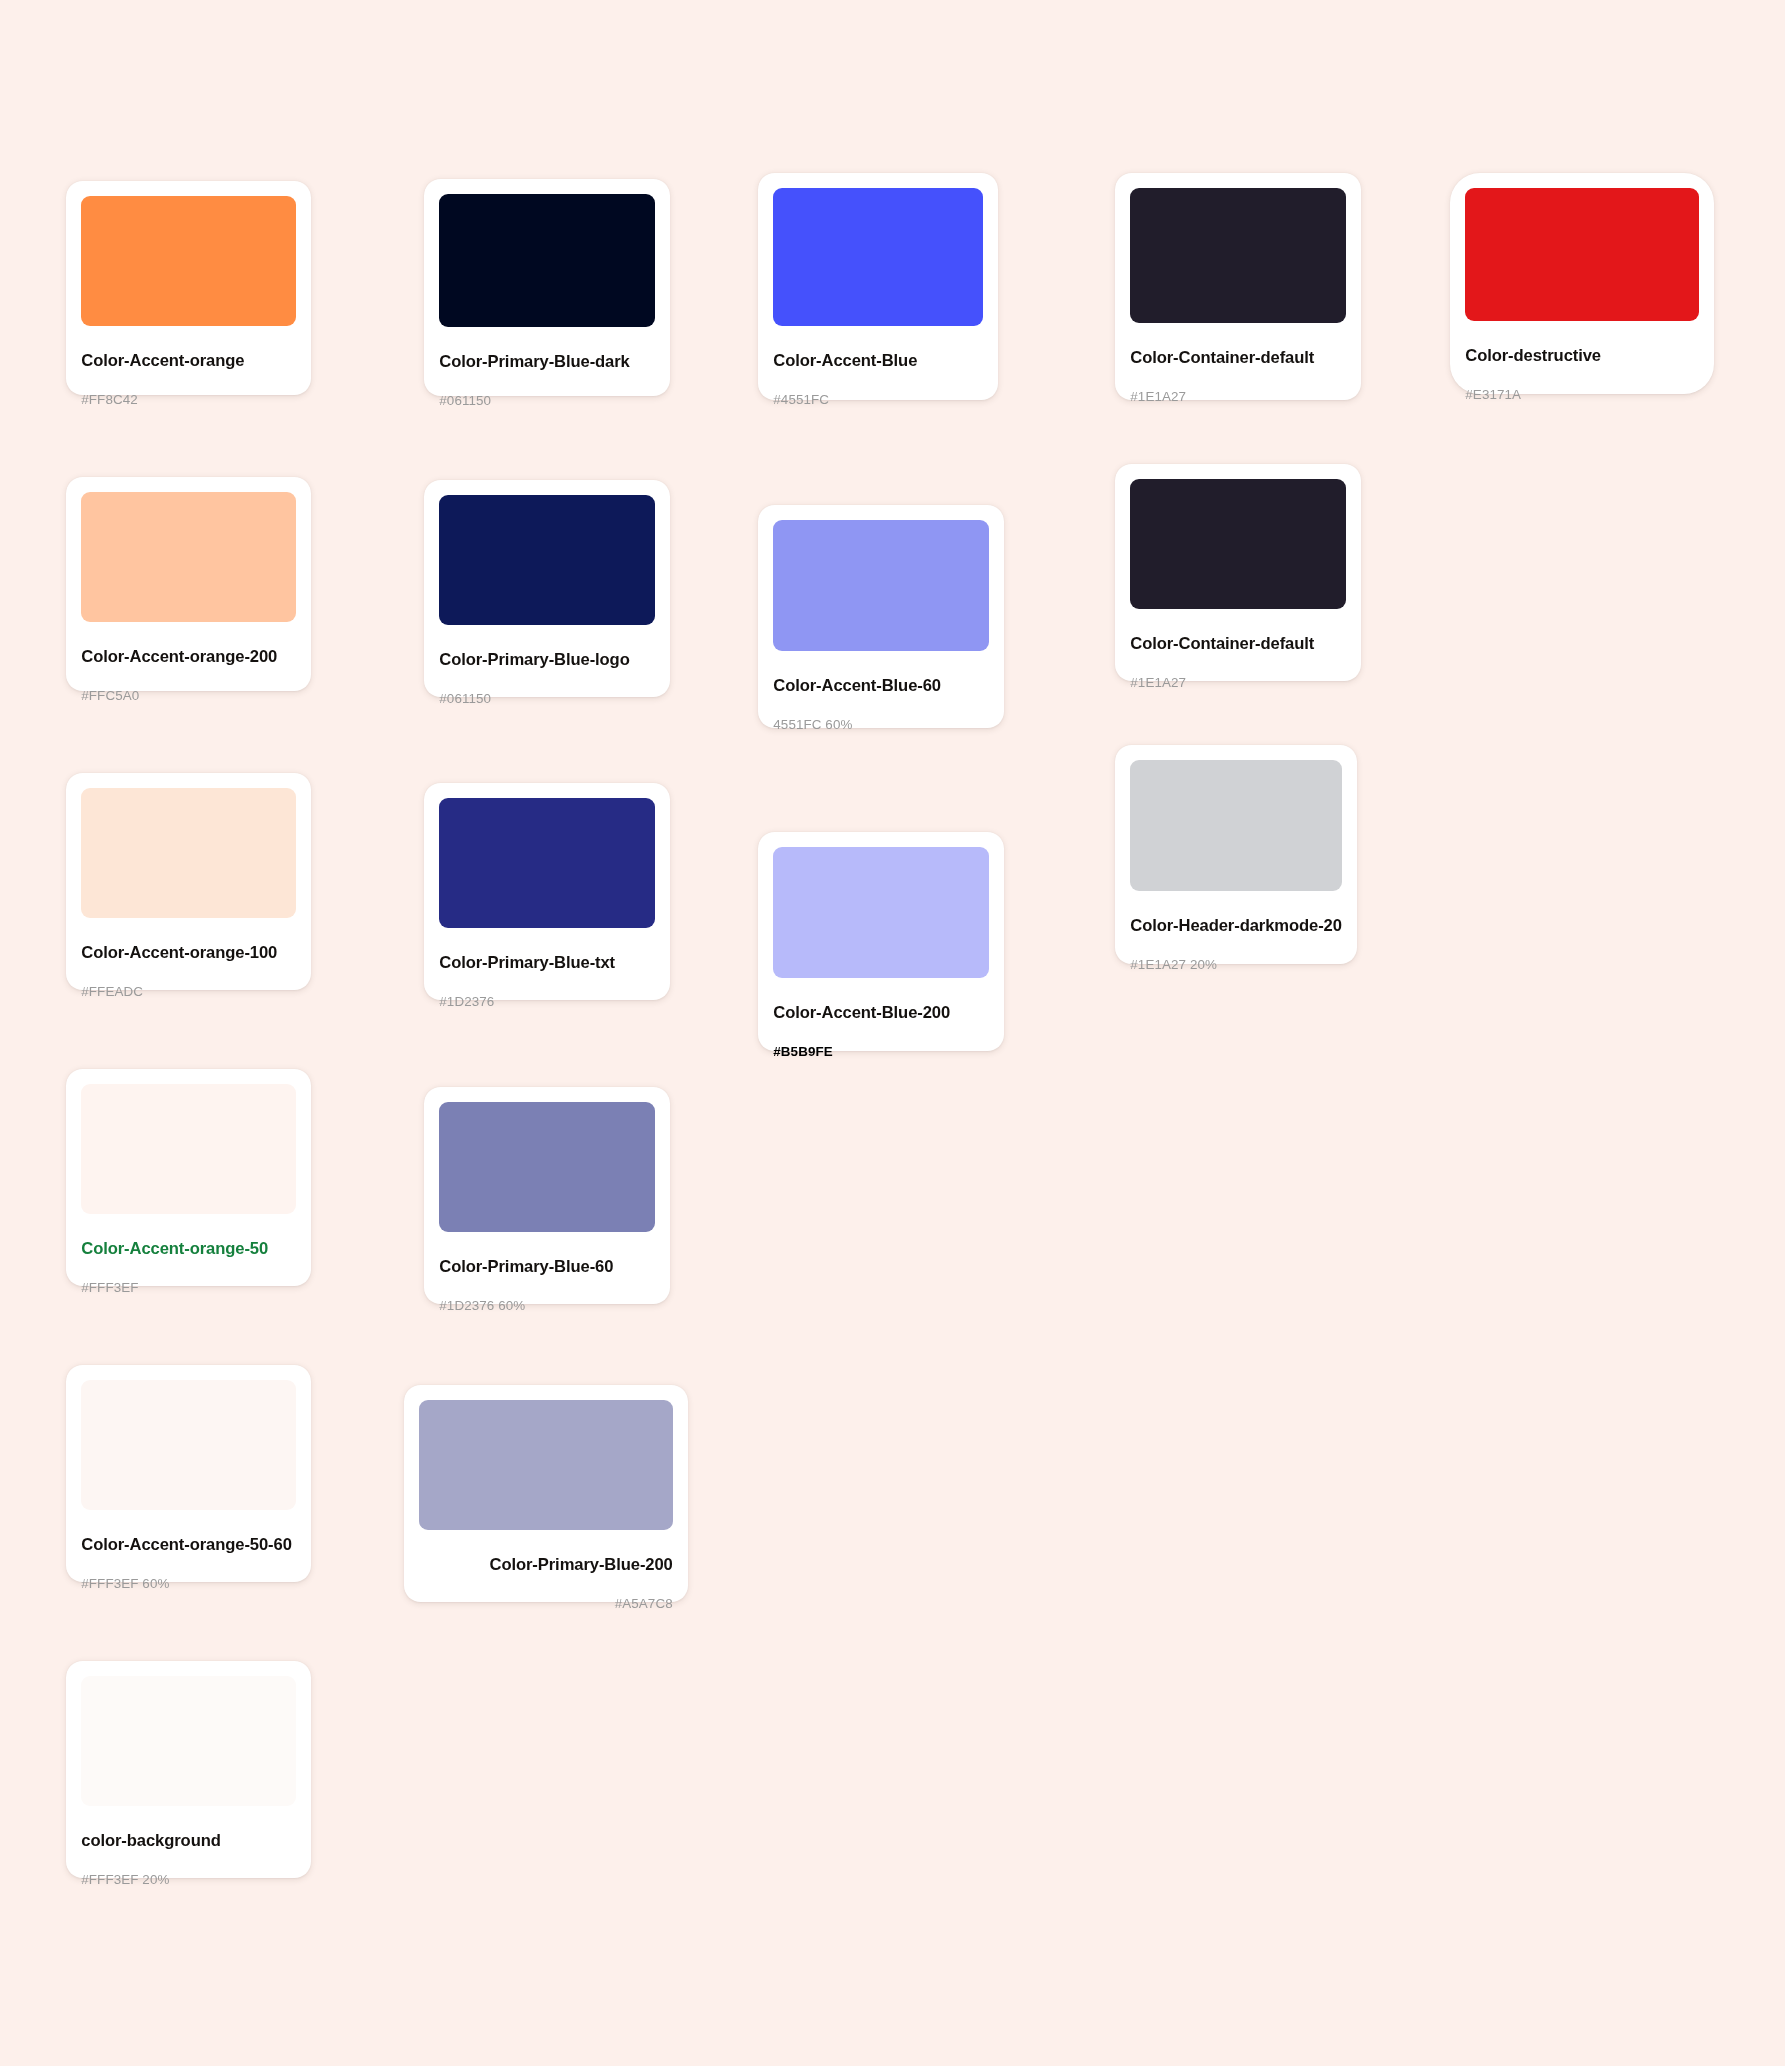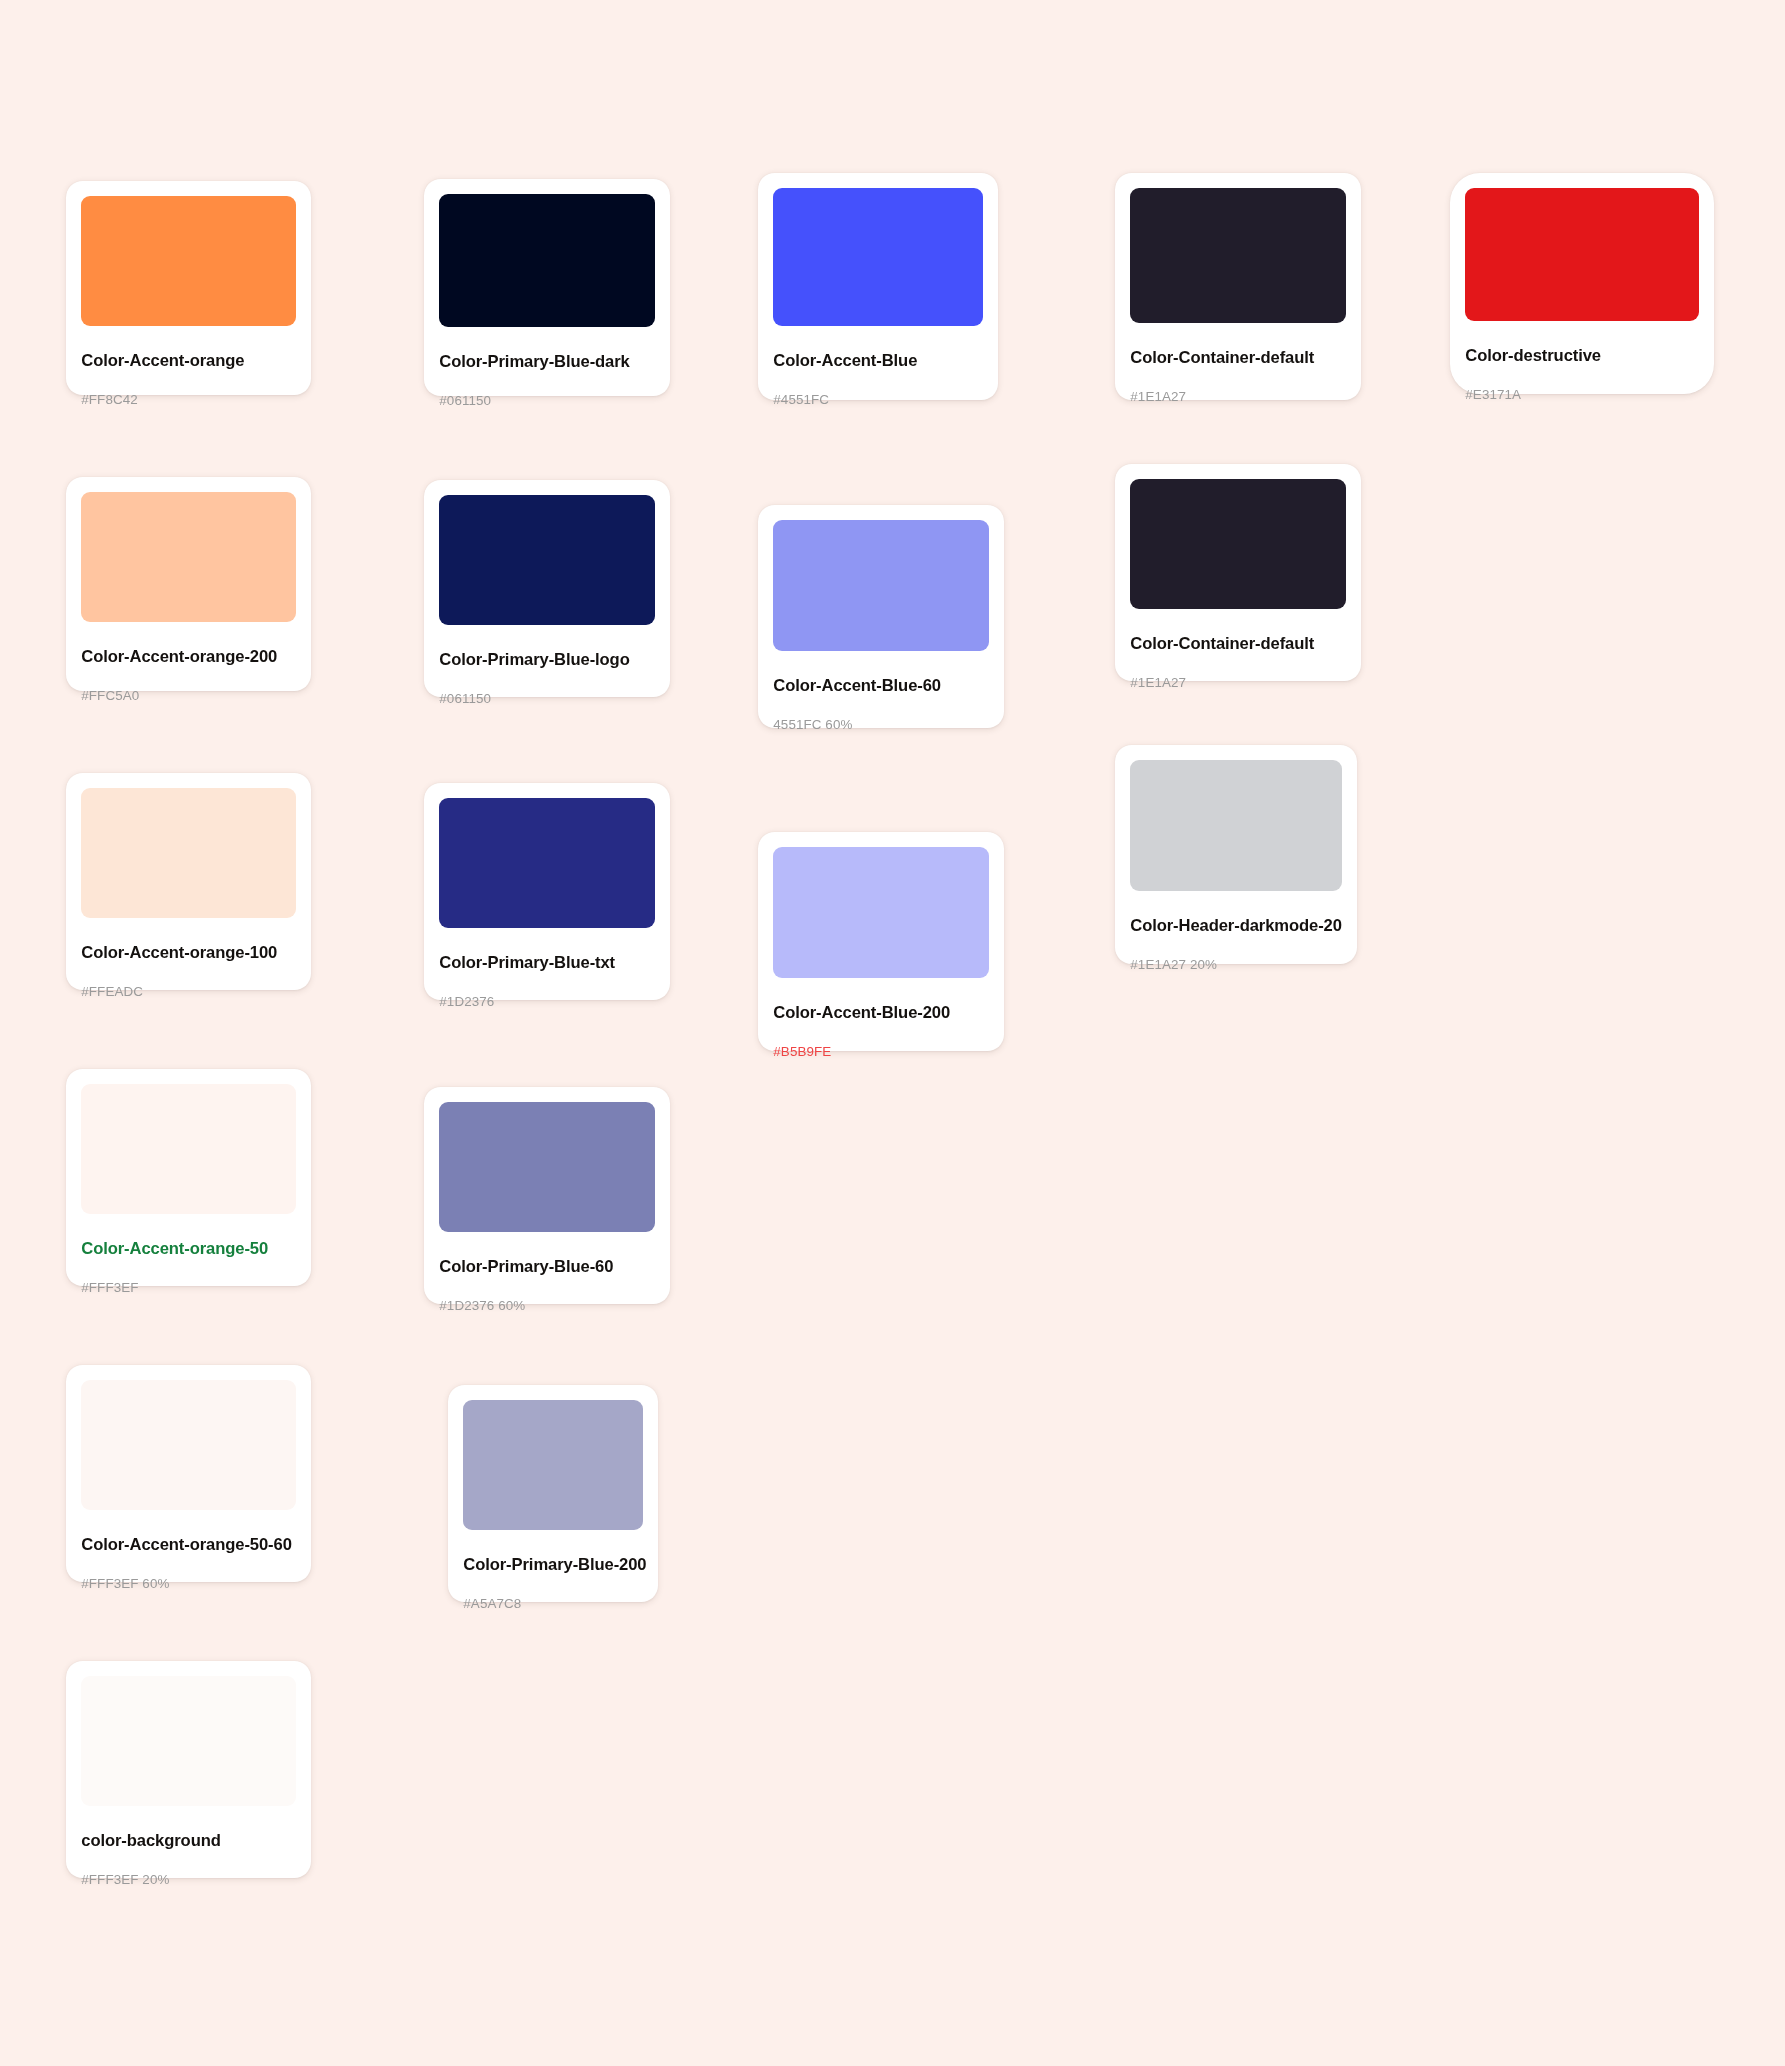--- a/index.html
+++ b/index.html
@@ -150,21 +150,21 @@
       <div class="swatch-chip" style="height: 131px; background: rgb(208, 210, 213);"></div>
       <div class="swatch-meta">
         <div class="swatch-name" style="color: rgb(20, 17, 15);">Color-Header-darkmode-20</div>
         <div class="swatch-value" style="color: rgb(154, 154, 154);">#1E1A27  20%</div>
       </div>
     </div>
     <div class="swatch-card" style="left: 758px; top: 832px; width: 246px; height: 219px; background: rgb(255, 255, 255);">
       <div class="swatch-chip" style="height: 131px; background: rgb(183, 186, 250);"></div>
       <div class="swatch-meta">
         <div class="swatch-name" style="color: rgb(20, 17, 15);">Color-Accent-Blue-200</div>
-        <div class="swatch-value" style="color: #ef4444;">#B5B9FE</div>
+        <div class="swatch-value" style="color: #000000; font-weight: bold;">#B5B9FE</div>
       </div>
     </div>
     <div class="swatch-card" style="left: 66px; top: 1069px; width: 245px; height: 217px; background: rgb(255, 255, 255);">
       <div class="swatch-chip" style="height: 130px; background: rgb(254, 244, 240);"></div>
       <div class="swatch-meta">
         <div class="swatch-name" style="color: #15803d;">Color-Accent-orange-50</div>
         <div class="swatch-value" style="color: rgb(154, 154, 154);">#FFF3EF</div>
       </div>
     </div>
     <div class="swatch-card" style="left: 424px; top: 1087px; width: 246px; height: 217px; background: rgb(255, 255, 255);">
@@ -174,21 +174,21 @@
         <div class="swatch-value" style="color: rgb(154, 154, 154);">#1D2376  60%</div>
       </div>
     </div>
     <div class="swatch-card" style="left: 66px; top: 1365px; width: 245px; height: 217px; background: rgb(255, 255, 255);">
       <div class="swatch-chip" style="height: 130px; background: rgb(253, 246, 243);"></div>
       <div class="swatch-meta">
         <div class="swatch-name" style="color: rgb(20, 17, 15);">Color-Accent-orange-50-60</div>
         <div class="swatch-value" style="color: rgb(154, 154, 154);">#FFF3EF  60%</div>
       </div>
     </div>
-    <div class="swatch-card" style="left: 448px; top: 1385px; width: 210px; height: 217px; background: rgb(255, 255, 255);">
+    <div class="swatch-card" style="left: 404px; top: 1385px; width: 284px; height: 217px; background: rgb(255, 255, 255); text-align: right;">
       <div class="swatch-chip" style="height: 130px; background: rgb(165, 167, 200);"></div>
       <div class="swatch-meta">
         <div class="swatch-name" style="color: rgb(20, 17, 15);">Color-Primary-Blue-200</div>
         <div class="swatch-value" style="color: rgb(154, 154, 154);">#A5A7C8</div>
       </div>
     </div>
     <div class="swatch-card" style="left: 66px; top: 1661px; width: 245px; height: 217px; background: rgb(255, 255, 255);">
       <div class="swatch-chip" style="height: 130px; background: rgb(253, 250, 248);"></div>
       <div class="swatch-meta">
         <div class="swatch-name" style="color: rgb(20, 17, 15);">color-background</div>

